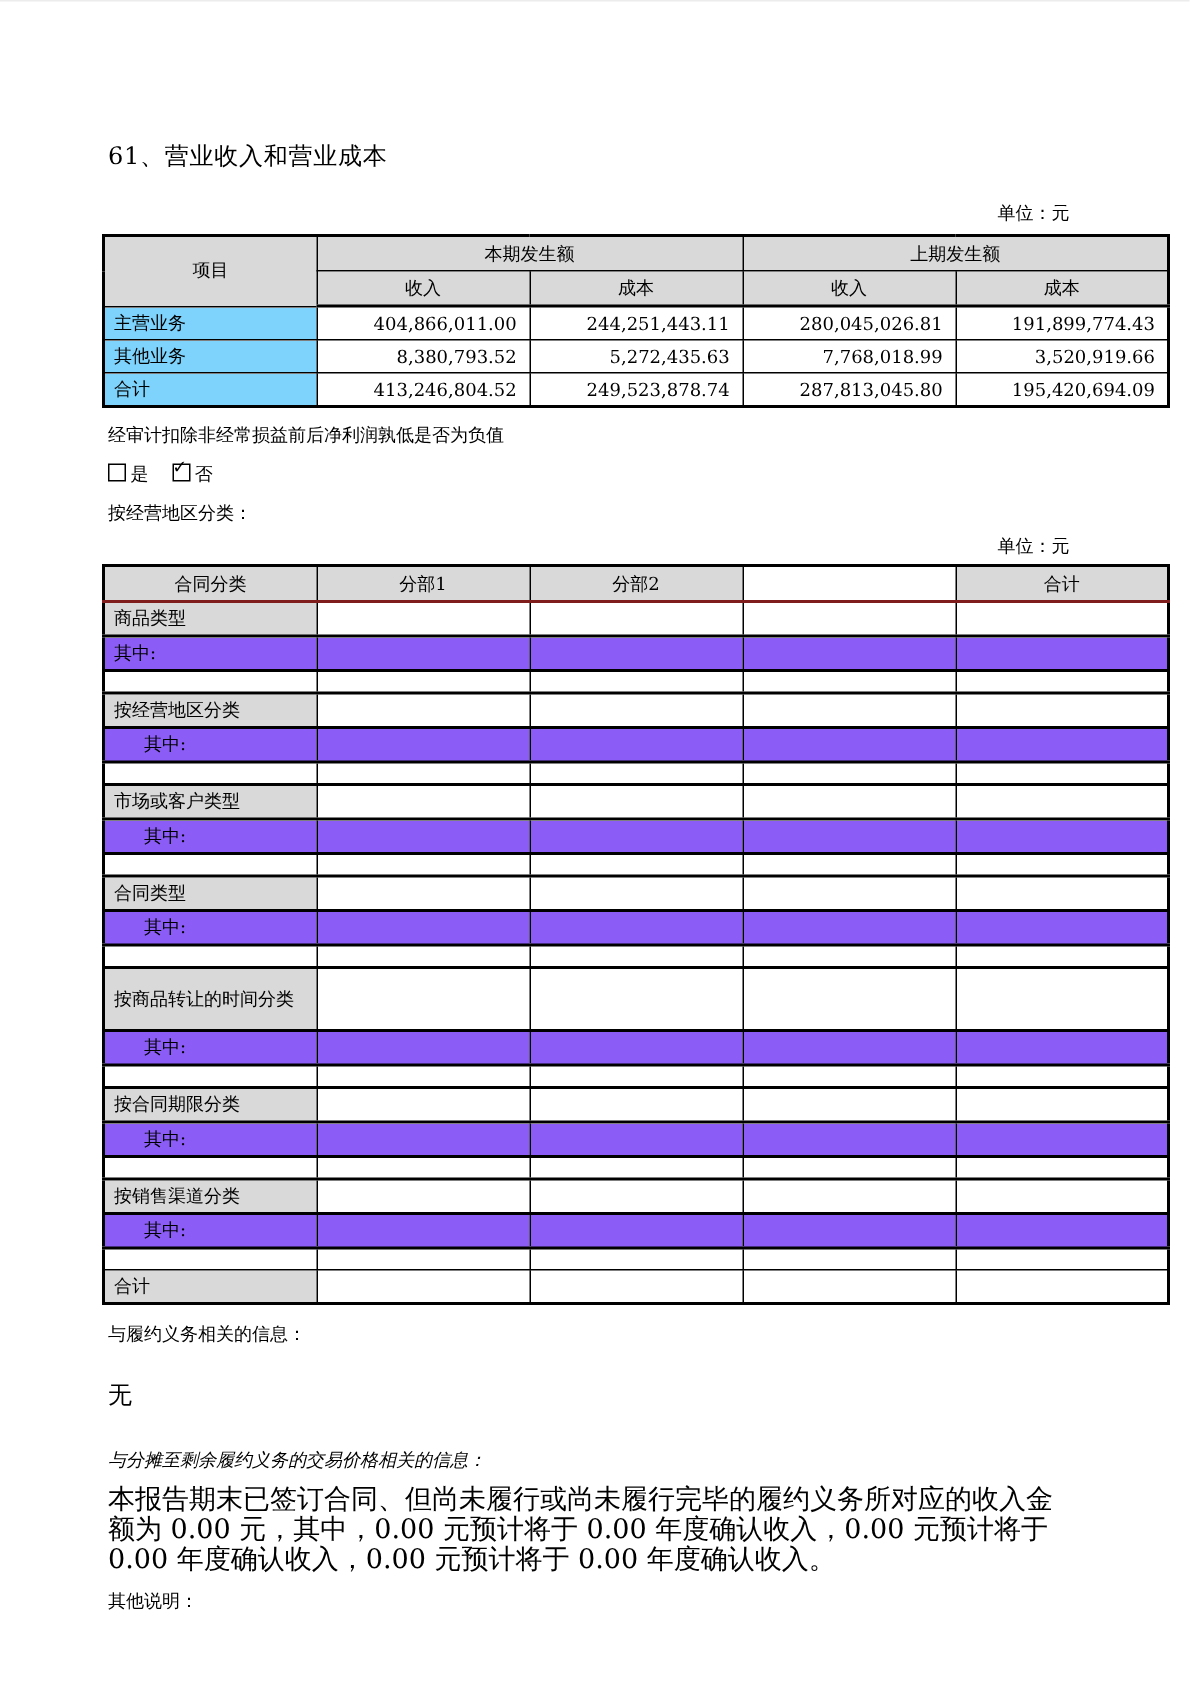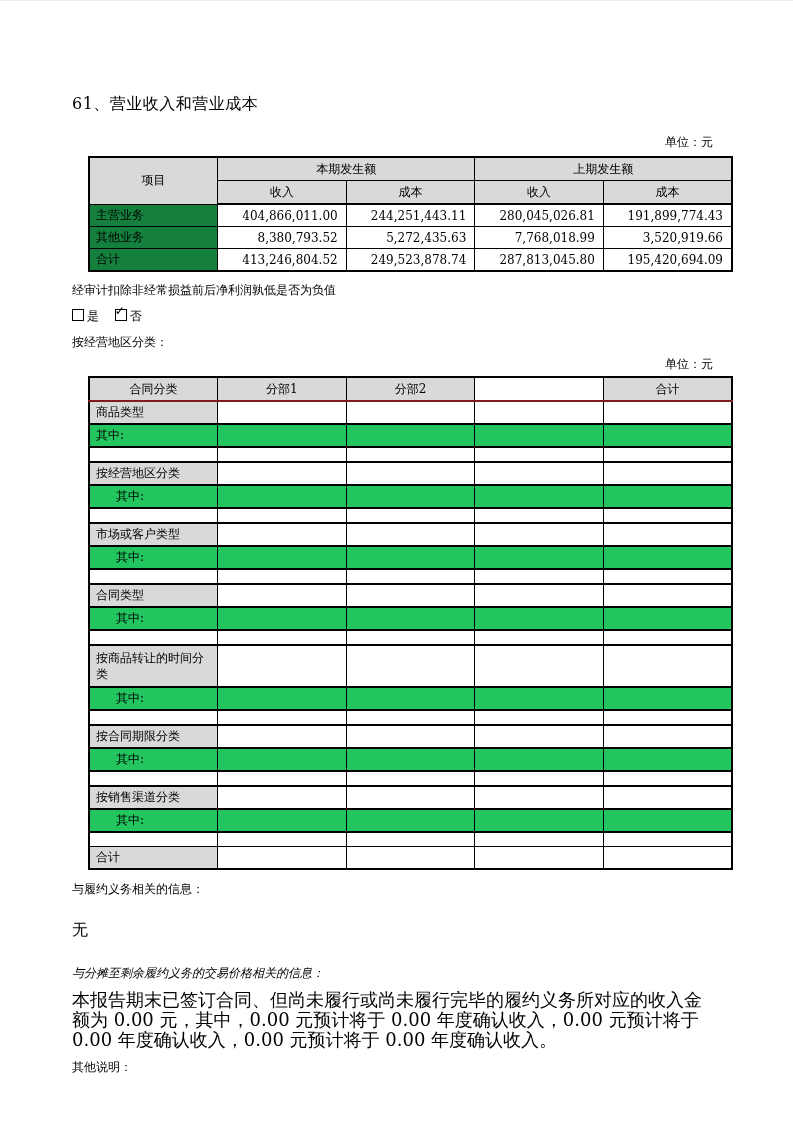--- a/index.html
+++ b/index.html
@@ -11,38 +11,38 @@
   }
   .page { position:absolute; inset:0; border-top:1px solid #ececec; }
   .content { position:absolute; left:68px; top:0; width:645px; }
 
   h1.title { margin:93px 0 0 4px; font-size:16px; font-weight:400; letter-spacing:0.5px; }
 
   .unit { font-size:12px; text-align:right; }
   .unit1 { margin-top:19px; }
   .unit2 { margin-top:5px; }
 
-  table { border-collapse:collapse; table-layout:fixed; width:645px;margin-left:20px; }
+  table { border-collapse:collapse; table-layout:fixed; width:712px; }
   td {
     border:1px solid #000; font-size:12px; padding:0 6px;
     height:21px; overflow:hidden; white-space:nowrap;
   }
   .c { text-align:center; }
   .num { text-align:right; padding-right:8px; }
   .shade { background:#d9d9d9; }
 
   .t1 { border:2px solid #000; margin-top:5px; }
   .t1 tr.hdr td, .t1 tr.hdr2 td { height:22px; }
   .t1 tr.hdr2 td { border-bottom:2px solid #000; }
-  .t1 td.rowlabel { background:#15803d; }
+  .t1 td.rowlabel { background:#7dd3fc; }
 
   .t2 { border:2px solid #000; margin-top:3px; }
   .t2 tr.hdr td { height:22px; border-bottom:2px solid #7f1d1d; text-align:center; }
   .t2 tr.r-subhead td, .t2 tr.r-subhead-indent td {
-    background:#22c55e; border-top:2px solid #000; border-bottom:2px solid #000;
+    background:#8b5cf6; border-top:2px solid #000; border-bottom:2px solid #000;
   }
   .t2 tr.r-category td, .t2 tr.r-category-tall td { border-top:2px solid #000; }
   .t2 tr.r-category td:first-child,
   .t2 tr.r-category-tall td:first-child,
   .t2 tr.r-total td:first-child { background:#d9d9d9; }
   .t2 tr.r-blank td { height:13px; }
   .t2 tr.r-category-tall td { height:36px; }
   .t2 tr.r-category-tall td:first-child {
     white-space:normal; line-height:16px; padding-top:2px; padding-bottom:2px;
   }

